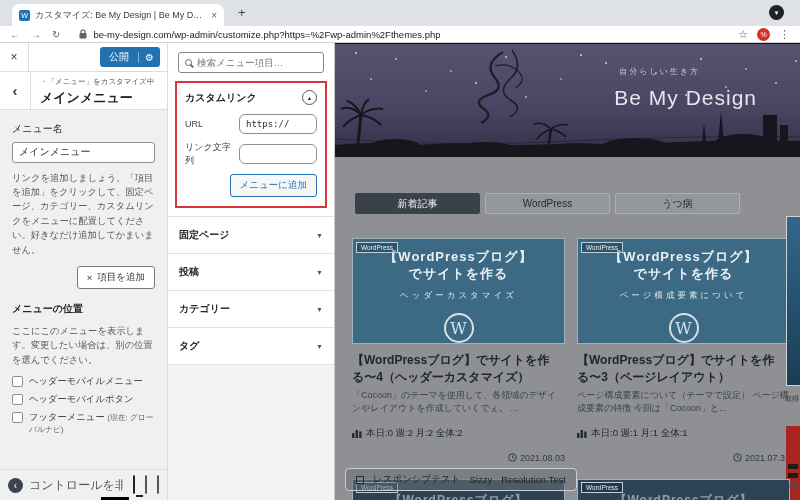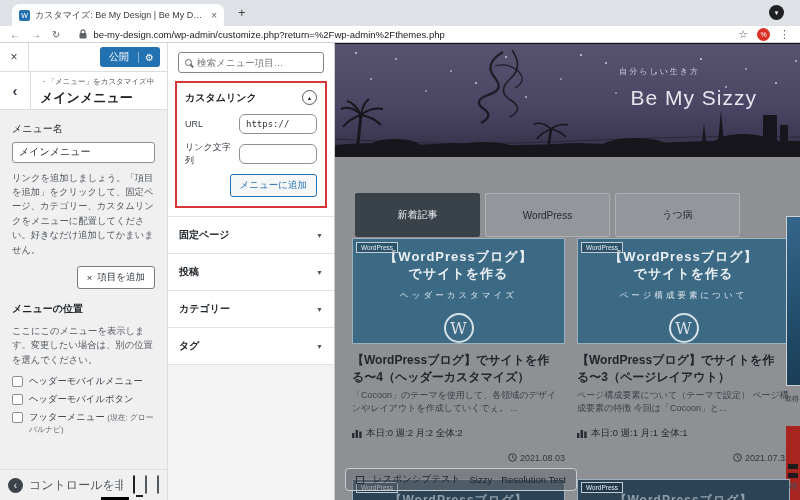--- a/index.html
+++ b/index.html
@@ -109,21 +109,21 @@
            250px 10px #c9ccde, 300px 20px #b2b6cc, 345px 6px #d0d3e4, 390px 16px #a8accd,
            420px 30px #c0c3d8, 70px 38px #9b9fb8, 170px 44px #b5b9ce, 260px 40px #9da1ba,
            330px 42px #c6c9dc, 15px 26px #adb1c8, 120px 30px #c9cce0, 370px 34px #b0b4ca,
            440px 8px #bdc1d6, 225px 2px #d2d5e6; }
   .hero svg.sil { position:absolute; bottom:0; left:0; width:100%; height:62px; }
   .hero svg.ink { position:absolute; left:120px; top:2px; width:110px; height:110px; }
   .hero-tagline { position:absolute; right:100px; top:22px; font-size:8px; letter-spacing:2px; color:#c9cbd8; }
   .hero-title { position:absolute; right:43px; top:42px; font-size:21px; font-weight:300; letter-spacing:1px; color:#e4e6ee; }
 
   .ptabs { position:absolute; top:149px; left:20px; display:flex; gap:5px; }
-  .ptab { width:125px; height:44px; display:flex; align-items:center; justify-content:center; font-size:10px;
+  .ptab { width:125px; height:21px; display:flex; align-items:center; justify-content:center; font-size:10px;
           border-radius:2px; background:#93969b; border:1px solid #adb0b4; color:#26292d; }
   .ptab.active { background:#394149; border-color:#394149; color:#eceef0; }
 
   .card { position:absolute; top:194px; width:213px; }
   .card.c0 { left:17px; } .card.c1 { left:242px; }
   .thumb { height:106px; background:#3c6a85; border:1px solid #9cb0bd; position:relative; display:flex;
            flex-direction:column; align-items:center; justify-content:center; padding-top:4px; overflow:hidden; }
   .badge { position:absolute; top:3px; left:3px; font-size:6.5px; padding:1px 4px; border:1px solid #c2ced6;
            background:rgba(18,40,56,.35); color:#e8eef2; }
   .tline { width:172px; height:1px; background:#c4d2da; opacity:.85; margin:3px 0; }
@@ -175,21 +175,21 @@
   <div class="urlbar">
     <span class="nav-ic">←</span>
     <span class="nav-ic">→</span>
     <span class="nav-ic">↻</span>
     <span class="lock-ic">
       <svg width="8" height="10" viewBox="0 0 8 10">
           <rect x="0.5" y="4" width="7" height="5.5" rx="1" fill="#5f6368"></rect>
           <path d="M2 4 V2.8 a2 2 0 0 1 4 0 V4" fill="none" stroke="#5f6368" stroke-width="1.2"></path>
         </svg>
     </span>
-    <span class="url-text">be-my-design.com/wp-admin/customize.php?return=%2Fwp-admin%2Fthemes.php</span>
+    <span class="url-text">be-my-design.com/wp-admin/customize.php?https=%2Fwp-admin%2Fthemes.php</span>
     <span class="star-ic">☆</span>
     <span class="avatar">%</span>
     <span class="menu3">⋮</span>
   </div>
 
   <div class="app">
 
     <aside class="controls">
       <div class="c-top">
         <span class="close-btn">×</span>
@@ -325,21 +325,21 @@
                 <path d="M216,34 Q206,38 202,44"></path>
             </g>
             <path d="M382,58 L386,16 L390,58 Z" stroke="none"></path>
             <path d="M366,58 L369,28 L372,58 Z" stroke="none"></path>
             <rect x="428" y="20" width="14" height="38" stroke="none"></rect>
             <rect x="445" y="30" width="8" height="28" stroke="none"></rect>
             <path d="M0,44 Q120,52 240,46 T465,42" fill="none" stroke-width="0.7" opacity="0.7"></path>
           </g>
         </svg>
         <span class="hero-tagline">自分らしい生き方</span>
-        <span class="hero-title">Be My Sizzy</span>
+        <span class="hero-title">Be My Design</span>
       </div>
 
       <div class="ptabs">
         <span class="ptab active">新着記事</span>
         <span class="ptab">WordPress</span>
         <span class="ptab">うつ病</span>
       </div>
 
       <article class="card c0">
         <div class="thumb">

